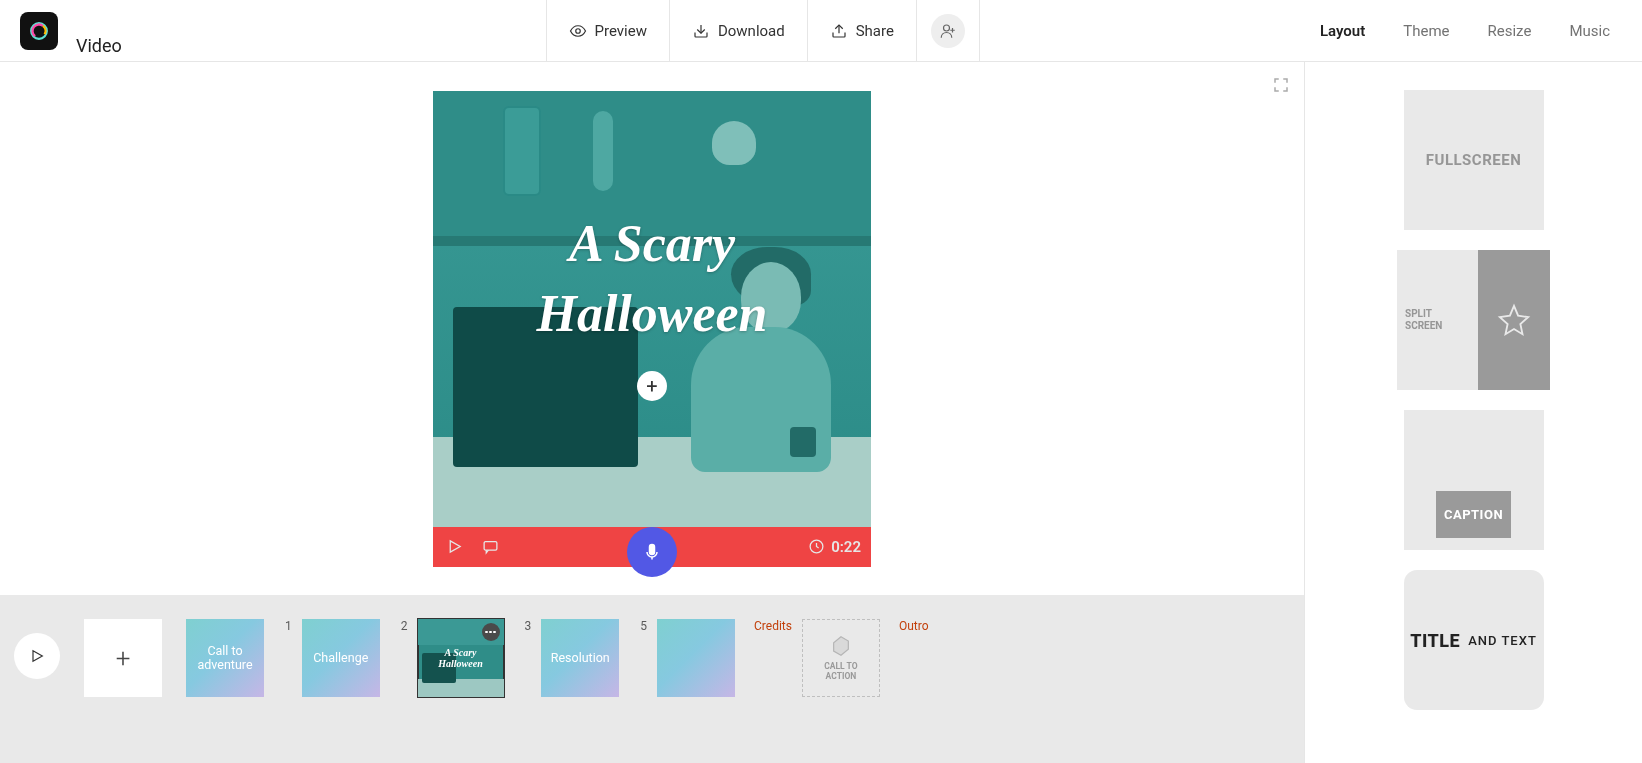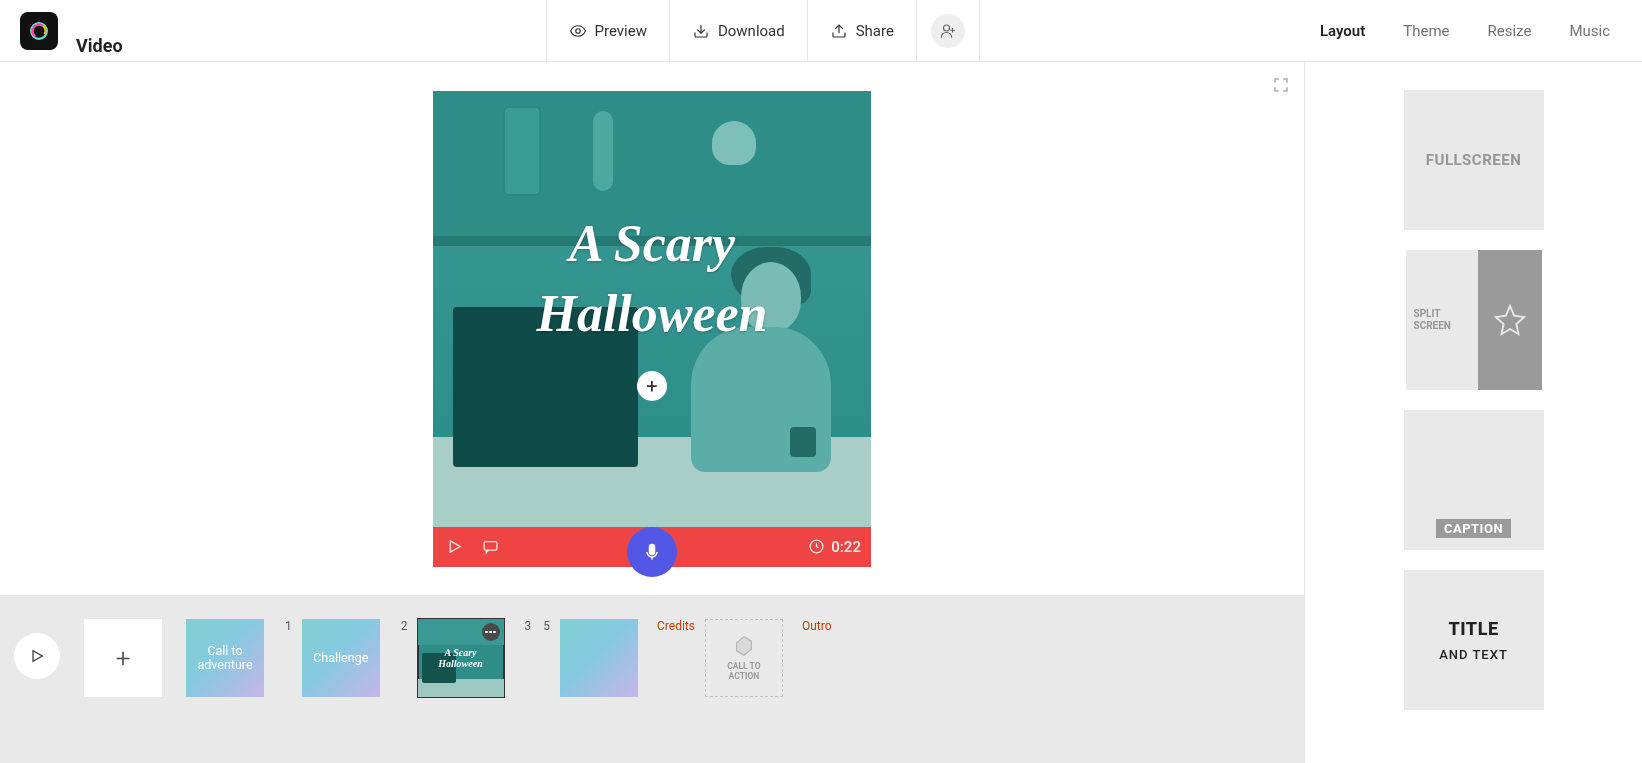--- a/index.html
+++ b/index.html
@@ -1,21 +1,21 @@
 <!DOCTYPE html>
 <html><head>
 <meta charset="utf-8">
 <style>
   * { box-sizing: border-box; margin: 0; padding: 0; }
   body { font-family: -apple-system, BlinkMacSystemFont, "Segoe UI", Roboto, Helvetica, Arial, sans-serif; background: #fff; color: #333; width: 1642px; height: 763px; overflow: hidden; }
   .header { display: flex; align-items: center; height: 62px; border-bottom: 1px solid #e6e6e6; }
   .header-left { display: flex; align-items: center; gap: 18px; padding-left: 20px; }
   .logo { width: 38px; height: 38px; border-radius: 8px; background: #111; display: flex; align-items: center; justify-content: center; }
   .logo svg { width: 26px; height: 26px; }
-  .logo-text { font-size: 18px; font-weight: 700; color: #222; margin-top: 29px; }
+  .logo-text { font-size: 18px; font-weight: 400; color: #222; margin-top: 29px; }
   .header-center { display: flex; margin-left: auto; }
   .hc-item { display: flex; align-items: center; gap: 8px; height: 62px; padding: 0 22px; border-left: 1px solid #e6e6e6; cursor: pointer; font-size: 15px; color: #333; }
   .hc-item:last-child { border-right: 1px solid #e6e6e6; padding: 0 14px; }
   .avatar-circle { width: 34px; height: 34px; border-radius: 50%; background: #eee; display: flex; align-items: center; justify-content: center; }
   .ic { width: 18px; height: 18px; stroke: #333; stroke-width: 1.6; fill: none; }
   .header-right { display: flex; gap: 38px; padding: 0 32px 0 340px; align-items: center; }
   .tab { font-size: 15px; color: #737373; cursor: pointer; }
   .tab.active { color: #222; font-weight: 600; }
 
   .main-wrap { display: flex; height: 533px; }
@@ -43,30 +43,30 @@
   .pb-btn { width: 22px; height: 22px; margin-right: 14px; cursor: pointer; display:flex; align-items:center; justify-content:center; }
   .pb-btn svg { width: 17px; height: 17px; stroke: #e6e6e6; stroke-width: 1.8; fill: none; }
   .mic { position: absolute; left: 50%; bottom: -10px; transform: translateX(-50%); width: 50px; height: 50px; border-radius: 50%; background: #5258e5; display: flex; align-items: center; justify-content: center; cursor: pointer; }
   .mic svg { width: 20px; height: 20px; stroke: #fff; stroke-width: 1.8; fill: #fff; }
   .time-group { margin-left: auto; display: flex; align-items: center; gap: 6px; color: #e6e6e6; font-size: 15px; font-weight:600; }
   .time-group svg { width: 17px; height: 17px; stroke: #e6e6e6; stroke-width: 1.8; fill: none; }
 
   .right-panel { width: 338px; border-left: 1px solid #e6e6e6; height: 701px; position: absolute; right: 0; top: 62px; padding-top: 28px; display: flex; flex-direction: column; align-items: center; gap: 20px; }
   .layout-card { width: 140px; height: 140px; background: #e9e9e9; display: flex; align-items: center; justify-content: center; cursor: pointer; position: relative; }
   .layout-card .label-full { font-weight: 700; color: #969696; font-size: 15px; letter-spacing: 0.5px; }
-  .split-wrap { display: flex; width: 136px; height: 140px; }
+  .split-wrap { display: flex; width: 153px; height: 140px; }
   .split-left { flex: 1; background: #e9e9e9; display: flex; align-items: center; padding-left: 8px; }
   .split-left .sl { font-size: 10px; color: #969696; font-weight: 700; line-height: 1.25; }
   .split-right { flex: 1; background: #9a9a9a; display: flex; align-items: center; justify-content: center; }
   .split-right svg { width: 34px; height: 34px; stroke: #e9e9e9; stroke-width: 1.3; fill: none; }
   .caption-card { align-items: flex-end; justify-content: center; padding-bottom: 12px; }
-  .caption-badge { background: #9a9a9a; color: #fff; font-weight: 700; font-size: 13px; padding: 2px 8px; letter-spacing: 0.5px; }
+  .caption-badge { background: #9a9a9a; color: #fff; font-weight: 700; font-size: 13px; padding: 16px 8px; letter-spacing: 0.5px; }
   .title-card .tt1 { font-weight: 800; color: #222; font-size: 18px; letter-spacing: 0.5px; }
   .title-card .tt2 { font-weight: 500; color: #222; font-size: 13px; letter-spacing: 1px; }
-  .title-card { flex-direction: column; gap: 8px; }
+  .title-card { flex-direction: row; gap: 8px; border-radius: 13px; }
 
   .timeline { position: absolute; bottom: 0; left: 0; width: 1304px; height: 168px; background: #e9e9e9; display: flex; align-items: flex-start; padding: 24px 0 0 14px; gap: 24px; }
   .tl-play { width: 46px; height: 46px; border-radius: 50%; background: #fff; display: flex; align-items: center; justify-content: center; cursor: pointer; margin-top:14px; }
   .tl-play svg { width: 16px; height: 16px; stroke: #333; stroke-width: 1.8; fill: none; }
   .tl-add { width: 78px; height: 78px; background: #fff; display: flex; align-items: center; justify-content: center; cursor: pointer; font-size: 26px; color: #444; font-weight: 300; }
   .clips { display: flex; gap: 10px; align-items: flex-start; }
   .clip-col { display: flex; gap: 19px; }
   .clip { width: 78px; height: 78px; background: linear-gradient(135deg, #7fd0d0 0%, #86c9e0 45%, #c6b6e6 100%); display: flex; align-items: center; justify-content: center; text-align: center; color: #fff; font-size: 12.5px; line-height: 1.15; cursor: pointer; position: relative; }
   .clip-wide { width: 86px; }
   .clip.selected { outline: 2px solid #333; outline-offset: -1px; }
@@ -260,20 +260,23 @@
           <span style="position:relative;z-index:1">A Scary<br>Halloween</span>
           <div class="sel-dots">
             <i></i>
             <i></i>
             <i></i>
           </div>
         </div>
         <div class="clip-num">3</div>
       </div>
       <div class="clip-col">
+        <div class="clip">
+          <span style="position:relative;z-index:1">Resolution</span>
+        </div>
         <div class="clip-num">5</div>
       </div>
       <div class="clip-col">
         <div class="clip">
           <span style="position:relative;z-index:1"></span>
         </div>
         <div class="clip-label">Credits</div>
       </div>
       <div class="clip-col">
         <div class="clip-empty">

